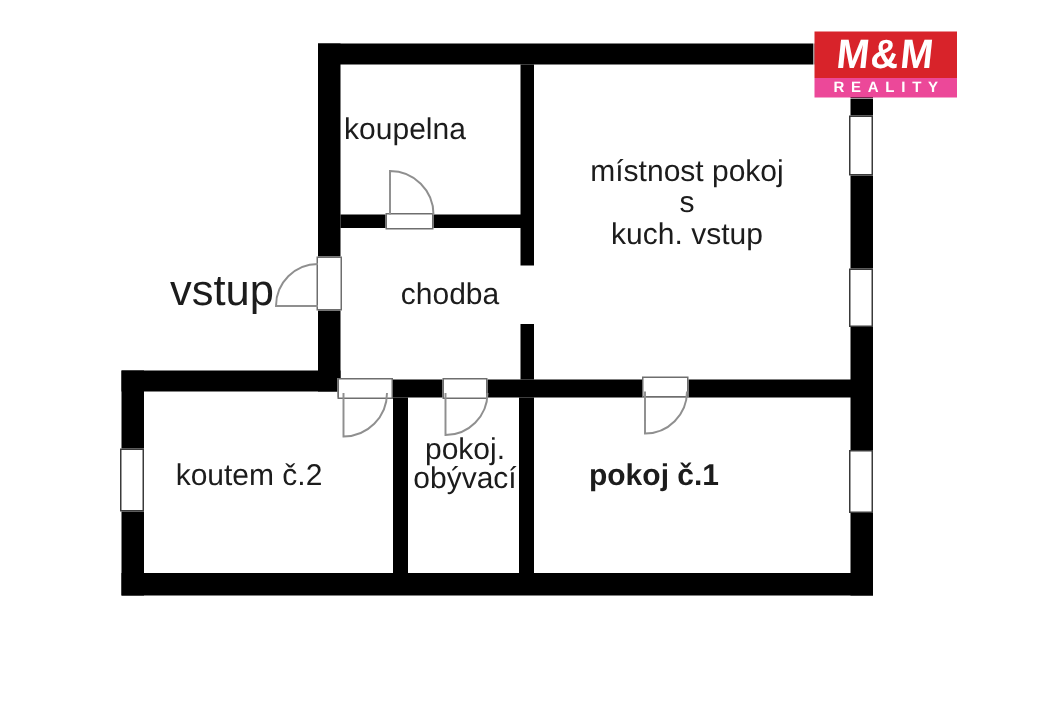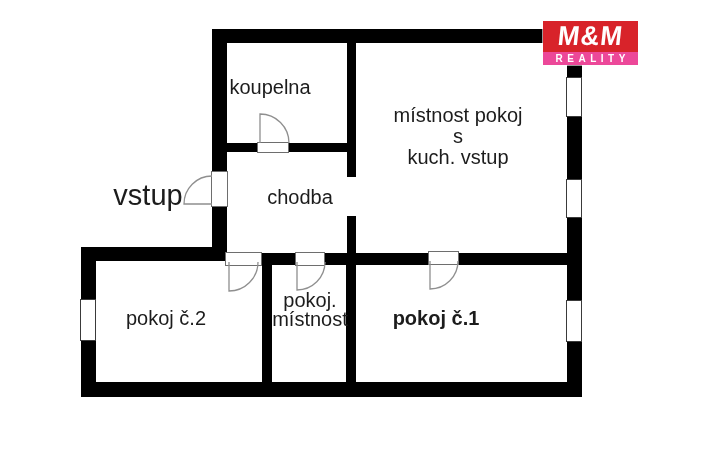--- a/index.html
+++ b/index.html
@@ -63,24 +63,24 @@
   </svg>
 
   <div class="label" style="left:270px;top:87px;">koupelna</div>
   <div class="label" style="left:458px;top:136px;">
     <div>místnost pokoj</div>
     <div>s</div>
     <div>kuch. vstup</div>
   </div>
   <div class="label" style="left:300px;top:197px;">chodba</div>
   <div class="label entrance" style="left:148px;top:195px;">vstup</div>
-  <div class="label" style="left:166px;top:318px;">pokoj č.2</div>
+  <div class="label" style="left:166px;top:318px;">koutem č.2</div>
   <div class="label small-lh" style="left:310px;top:310px;">
     <div>pokoj.</div>
-    <div>místnost</div>
+    <div>obývací</div>
   </div>
   <div class="label" style="left:436px;top:318px;font-weight:bold;">pokoj č.1</div>
 
   <div class="logo">
     <div class="logo-red">
         <span>M&amp;M</span>
       </div>
     <div class="logo-blue">REALITY</div>
   </div>
 

